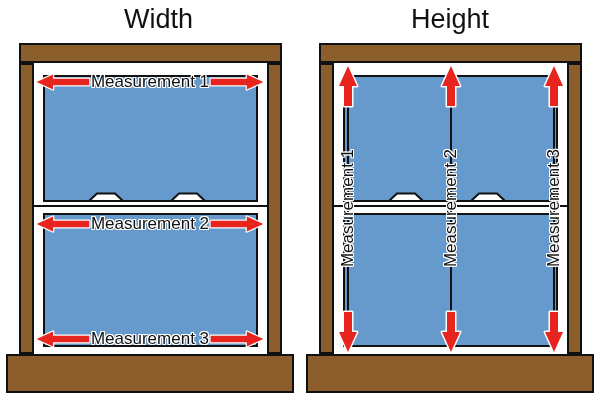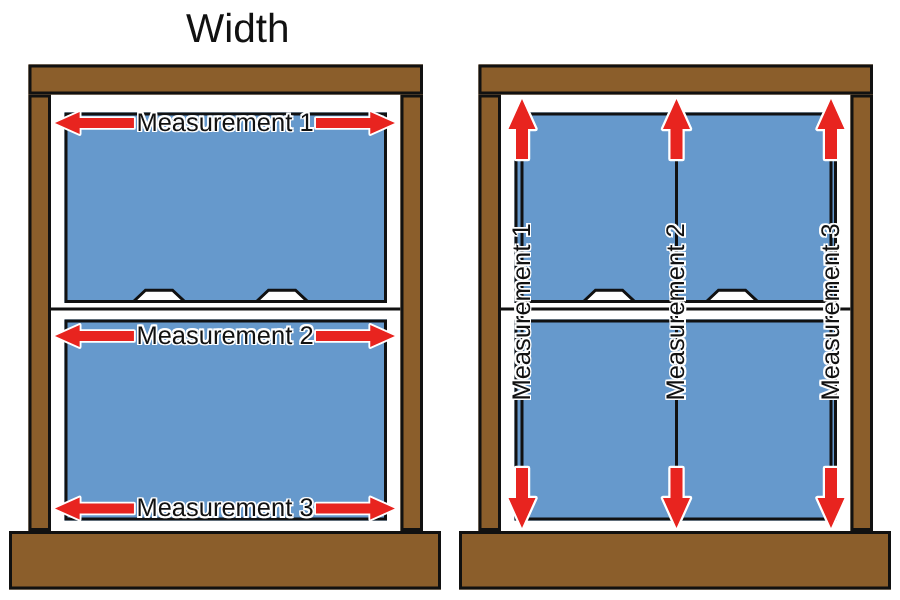--- a/index.html
+++ b/index.html
@@ -83,20 +83,21 @@
       <svg class="arrow-svg" width="68" height="22" viewBox="0 0 68 22">
           <polygon class="arrow-shape" points="2,11 22,2 22,7 66,7 66,15 22,15 22,20"></polygon>
         </svg>
       <span class="meas-label">Measurement 3</span>
       <svg class="arrow-svg" width="68" height="22" viewBox="0 0 68 22">
           <polygon class="arrow-shape" points="66,11 46,2 46,7 2,7 2,15 46,15 46,20"></polygon>
         </svg>
     </div>
   </div>
 
+  <div class="title" style="left:300px;">Height</div>
 
   <div>
 
     <div class="frame" style="left:319px;top:43px;width:263px;height:20px;"></div>
     <div class="frame" style="left:319px;top:63px;width:15px;height:291px;"></div>
     <div class="frame" style="left:567px;top:63px;width:15px;height:291px;"></div>
     <div class="frame" style="left:306px;top:354px;width:288px;height:39px;"></div>
 
     <div class="glass" style="left:343px;top:75px;width:215px;height:127px;"></div>
     <div class="rail-line" style="left:334px;top:205px;width:233px;"></div>

